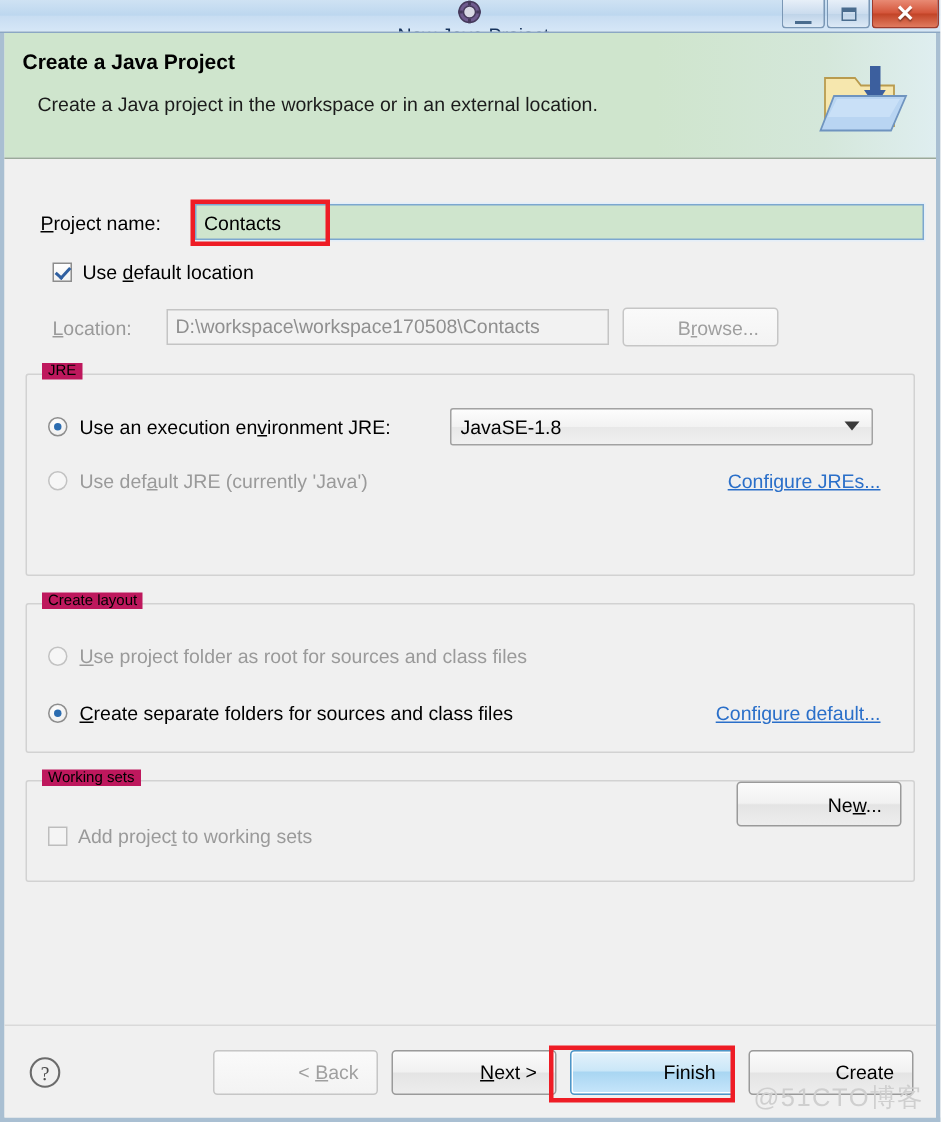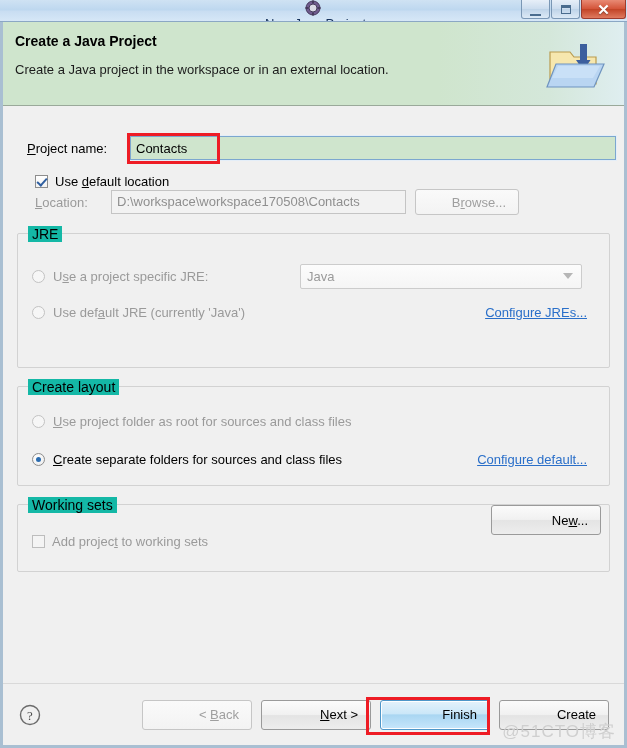--- a/index.html
+++ b/index.html
@@ -127,20 +127,21 @@
   }
   .header-title {
     font-size: 14px;
     font-weight: bold;
     color: #000000;
     margin-bottom: 13px;
   }
   .header-sub {
     font-size: 13px;
     color: #1b1b1b;
+    margin-left: 10px;
   }
   .header-icon {
     position: absolute;
     right: 16px;
     top: 18px;
     width: 62px;
     height: 54px;
   }
 
   
@@ -227,20 +228,21 @@
     border-width: 0 2px 2px 0;
     transform: rotate(42deg);
   }
   .checkbox.disabled {
     background: #f4f4f4;
     border-color: #bdbdbd;
   }
 
   
   .loc-row {
+    margin-top: 16px;
     margin-left: 18px;
     display: flex;
     align-items: center;
   }
   .loc-label {
     width: 76px;
     color: #9a9a9a;
   }
   .loc-input {
     width: 295px;
@@ -287,23 +289,23 @@
     border: 1px solid #d2d2d2;
     border-radius: 2px;
     background: #f0f0f0;
     box-sizing: border-box;
     margin-top: 18px;
   }
   .group-title {
     position: absolute;
     top: -8px;
     left: 10px;
-    background: #14b8a6;
+    background: #be185d;
     padding: 0 4px;
-    font-size: 14px;
+    font-size: 10px;
     color: #000;
   }
   .group-body {
     padding: 18px 14px 12px 14px;
   }
 
   
   .radio-row {
     display: flex;
     align-items: center;
@@ -491,29 +493,29 @@
         <span class="loc-input">D:\workspace\workspace170508\Contacts</span>
         <span class="btn disabled btn-browse">
             <span>B<span class="u">r</span>owse...</span>
           </span>
       </div>
 
       <div class="group" style="height:135px;">
         <span class="group-title">JRE</span>
         <div class="group-body">
 
-
-          <div class="radio-row" style="margin-top:12px;">
-            <span class="radio disabled"></span>
-            <span class="label disabled">U<span class="u">s</span>e a project specific JRE:</span>
-            <span class="combo disabled" style="position:absolute; left:268px; width:282px;">
-              <span>Java</span>
+          <div class="radio-row" style="margin-top:4px;">
+            <span class="radio sel"></span>
+            <span class="label">Use an execution en<span class="u">v</span>ironment JRE:</span>
+            <span class="combo" style="position:absolute; left:268px; width:282px;">
+              <span>JavaSE-1.8</span>
               <span class="arrow"></span>
             </span>
           </div>
+
 
           <div class="radio-row" style="margin-top:12px;">
             <span class="radio disabled"></span>
             <span class="label disabled">Use def<span class="u">a</span>ult JRE (currently 'Java')</span>
             <span class="link" style="position:absolute; right:8px;">Configure JREs...</span>
           </div>
 
         </div>
       </div>
 

